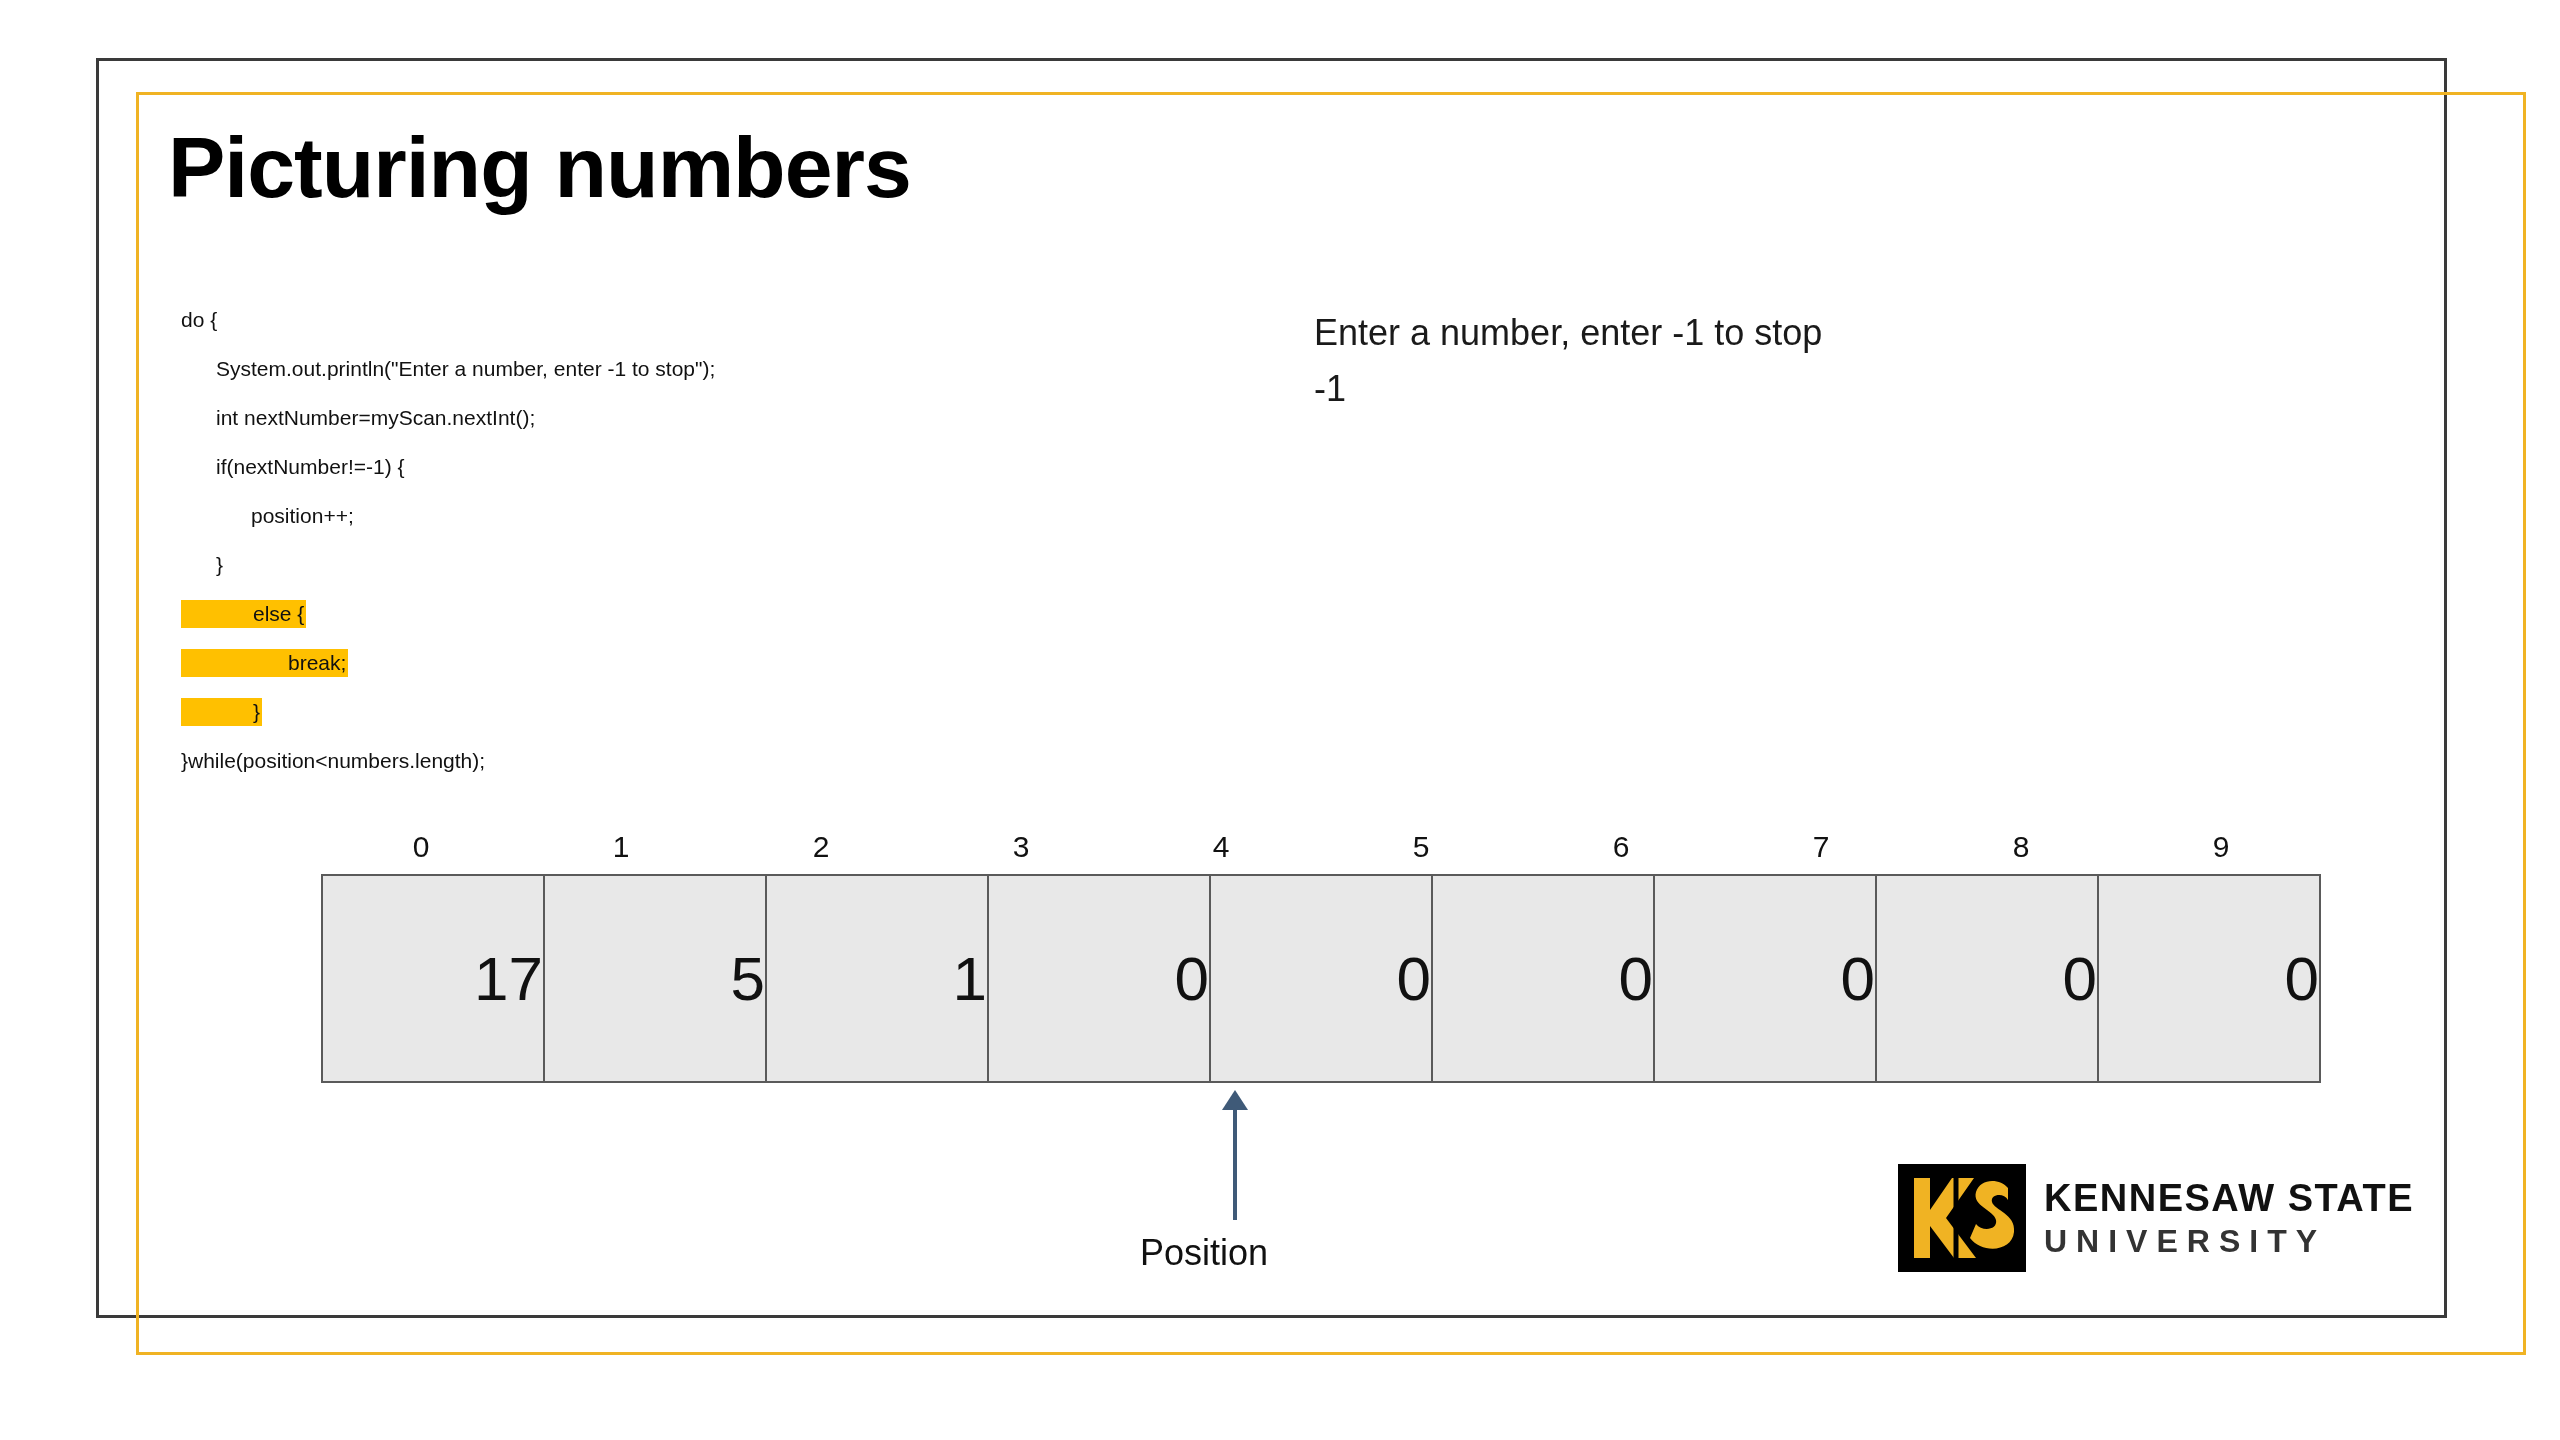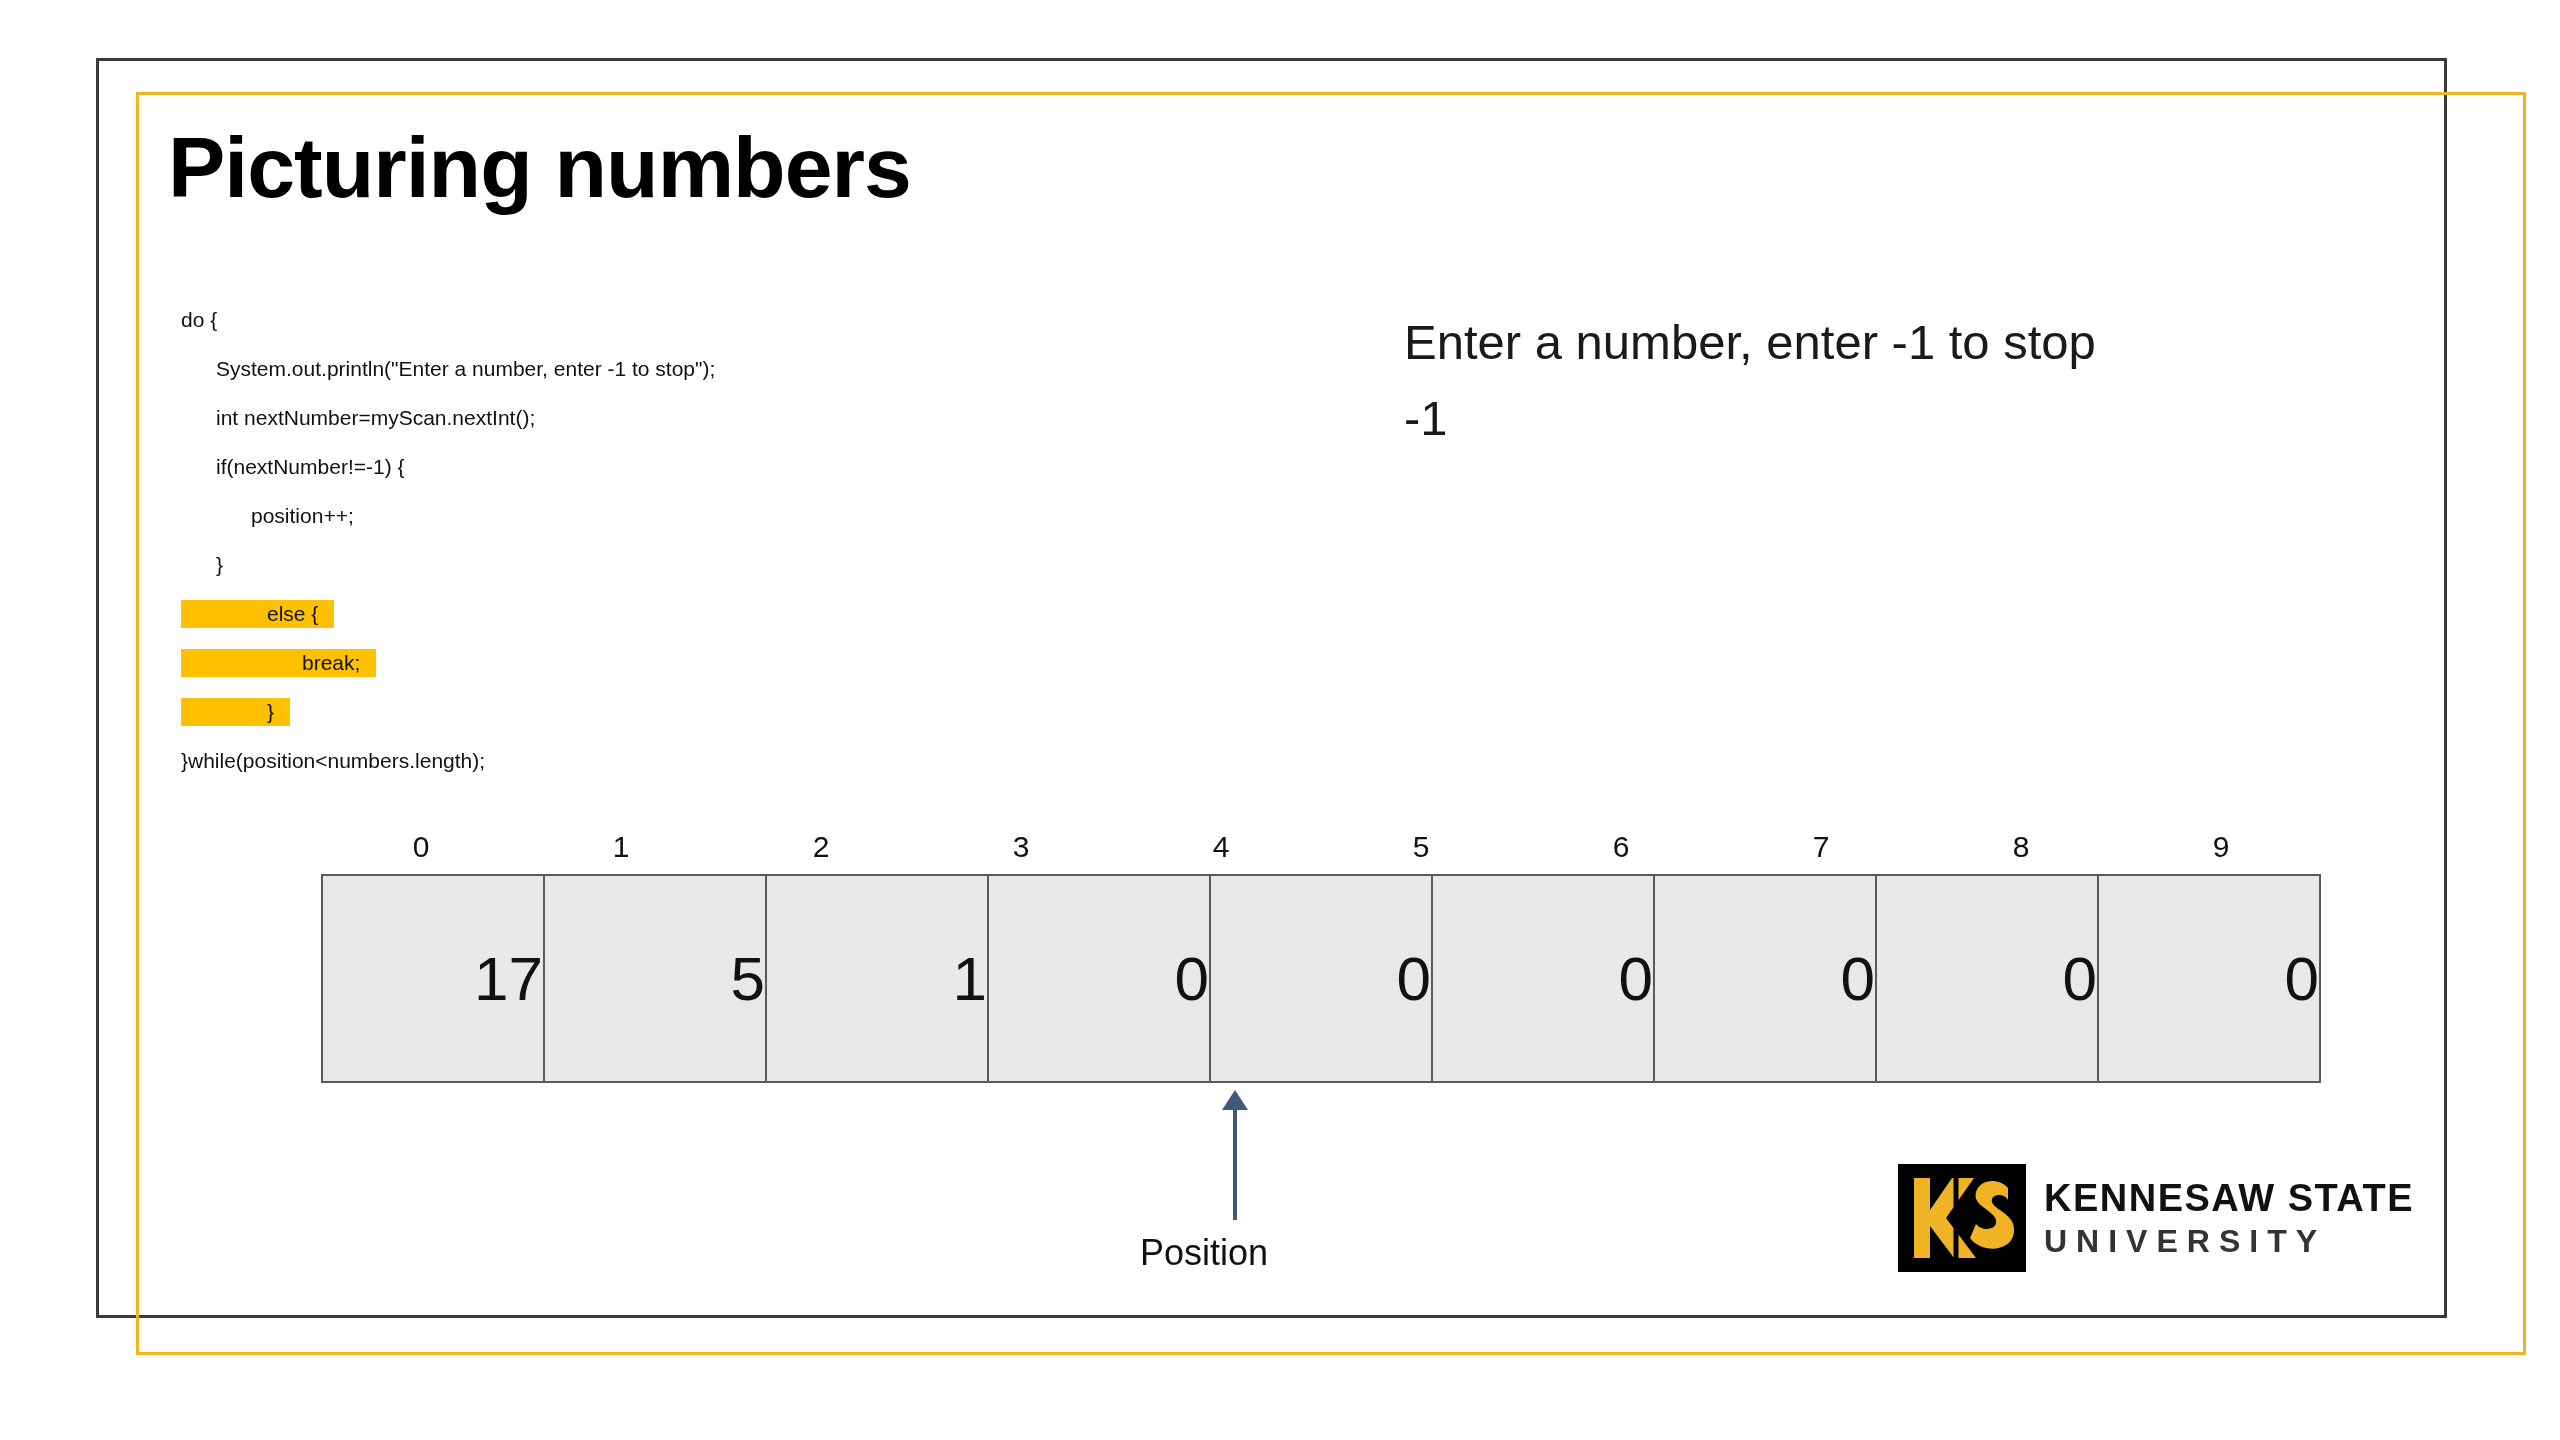--- a/index.html
+++ b/index.html
@@ -68,31 +68,31 @@
   }
   .code-line {
     white-space: pre;
     display: block;
     height: 49px;
     line-height: 49px;
   }
   .code-line .hl {
     background: #ffc000;
     display: inline-block;
-    padding: 1px 16px;
+    padding: 1px 2px;
     line-height: 26px;
   }
 
   
   .console-out {
     position: absolute;
-    left: 1368px;
+    left: 1278px;
     top: 305px;
     width: 1060px;
-    font-size: 49px;
+    font-size: 36px;
     line-height: 1.55;
     color: #1a1a1a;
   }
   .console-out .out-line { display: block; white-space: pre; }
 
   
   .array-wrap {
     position: absolute;
     left: 285px;
     top: 830px;

